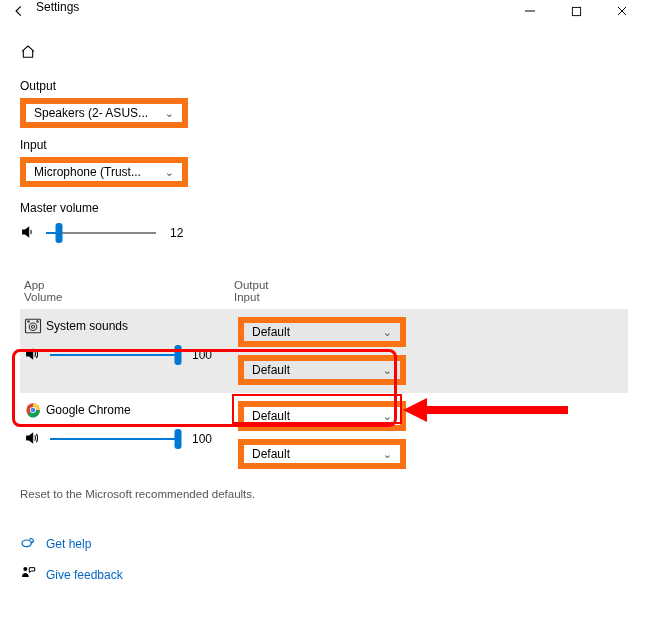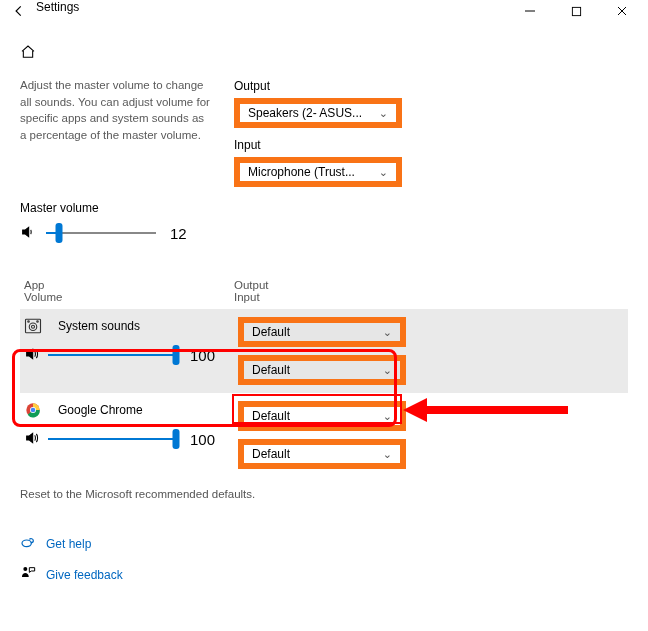--- a/index.html
+++ b/index.html
@@ -23,39 +23,39 @@
   .desc { width: 190px; color:#5a5a5a; font-size: 11.5px; line-height: 1.45; }
   .devcol { width: 180px; }
   .lbl { font-size: 12px; color:#000; margin: 2px 0 5px 0; }
   .dropdown { width: 168px; height: 30px; border:6px solid #f97316; background:#fff; display:flex; align-items:center; justify-content:space-between; padding: 0 8px; font-size:12px; }
   .dropdown.shaded { background:#e6e6e6; }
   .chev { font-size:11px; color:#555; }
 
   .master { margin-top: 14px; }
   .master-label { font-size: 12px; margin-bottom: 8px; }
   .sliderrow { display:flex; align-items:center; gap: 8px; }
-  .sliderrow .val { font-size:15px; margin-left:6px; }
+  .sliderrow .val { font-size:12px; margin-left:6px; }
 
   .spkicon { width:18px; }
 
   
   .slider { position:relative; height: 20px; display:flex; align-items:center; }
   .track { position:relative; height:2px; background:#888; }
   .track .fill { position:absolute; left:0; top:0; height:2px; background:#0078d4; }
   .thumb { position:absolute; width:7px; height:20px; background:#0078d4; top:50%; transform:translate(-50%,-50%); border-radius:3px; }
 
   
   .colheads { display:flex; margin-top: 36px; gap: 24px; color:#555; font-size:11.5px; }
   .colheads .c1 { width: 190px; padding-left:4px;}
   .colheads .c2 { width: 180px; }
 
   .approw { display:flex; align-items:flex-start; gap: 24px; padding: 8px 4px 8px 4px; }
   .approw.shaded { background:#eaeaea; }
   .appleft { width: 190px; }
-  .appname { display:flex; align-items:center; gap:16px; font-size:12px; margin-bottom:10px;}
+  .appname { display:flex; align-items:center; gap:4px; font-size:12px; margin-bottom:10px;}
   .appicon { width:18px; height:18px; display:flex;align-items:center;justify-content:center; }
   .appright { width: 180px; display:flex; flex-direction:column; gap:8px; }
 
   
   .reset-section { margin-top: 11px; }
   .reset-desc { color:#555; font-size:11.5px; margin-bottom:8px;}
   .reset-btn { width:74px; height:30px; background:#ccc; border:none; font-size:12px; }
 
   .links { margin-top: 34px; }
   .linkrow { display:flex; align-items:center; gap:10px; margin-bottom:12px; }
@@ -102,21 +102,20 @@
     <svg width="16" height="16" viewBox="0 0 24 24" fill="none" stroke="#000" stroke-width="1.6">
         <path d="M3 11 L12 3 L21 11"></path>
         <path d="M5 10 V20 H19 V10"></path>
       </svg>
   </span>
 </div>
 
 <div class="content">
 
   <div class="toprow">
-    <div class="desc">Adjust the master volume to change all sounds. You can adjust volume for specific apps and system sounds as a percentage of the master volume.</div>
     <div class="devcol">
       <div class="lbl">Output</div>
       <div class="dropdown">
         <span>Speakers (2- ASUS...</span>
         <span class="chev">⌄</span>
       </div>
       <div class="lbl" style="margin-top:10px;">Input</div>
       <div class="dropdown">
         <span>Microphone (Trust...</span>
         <span class="chev">⌄</span>

